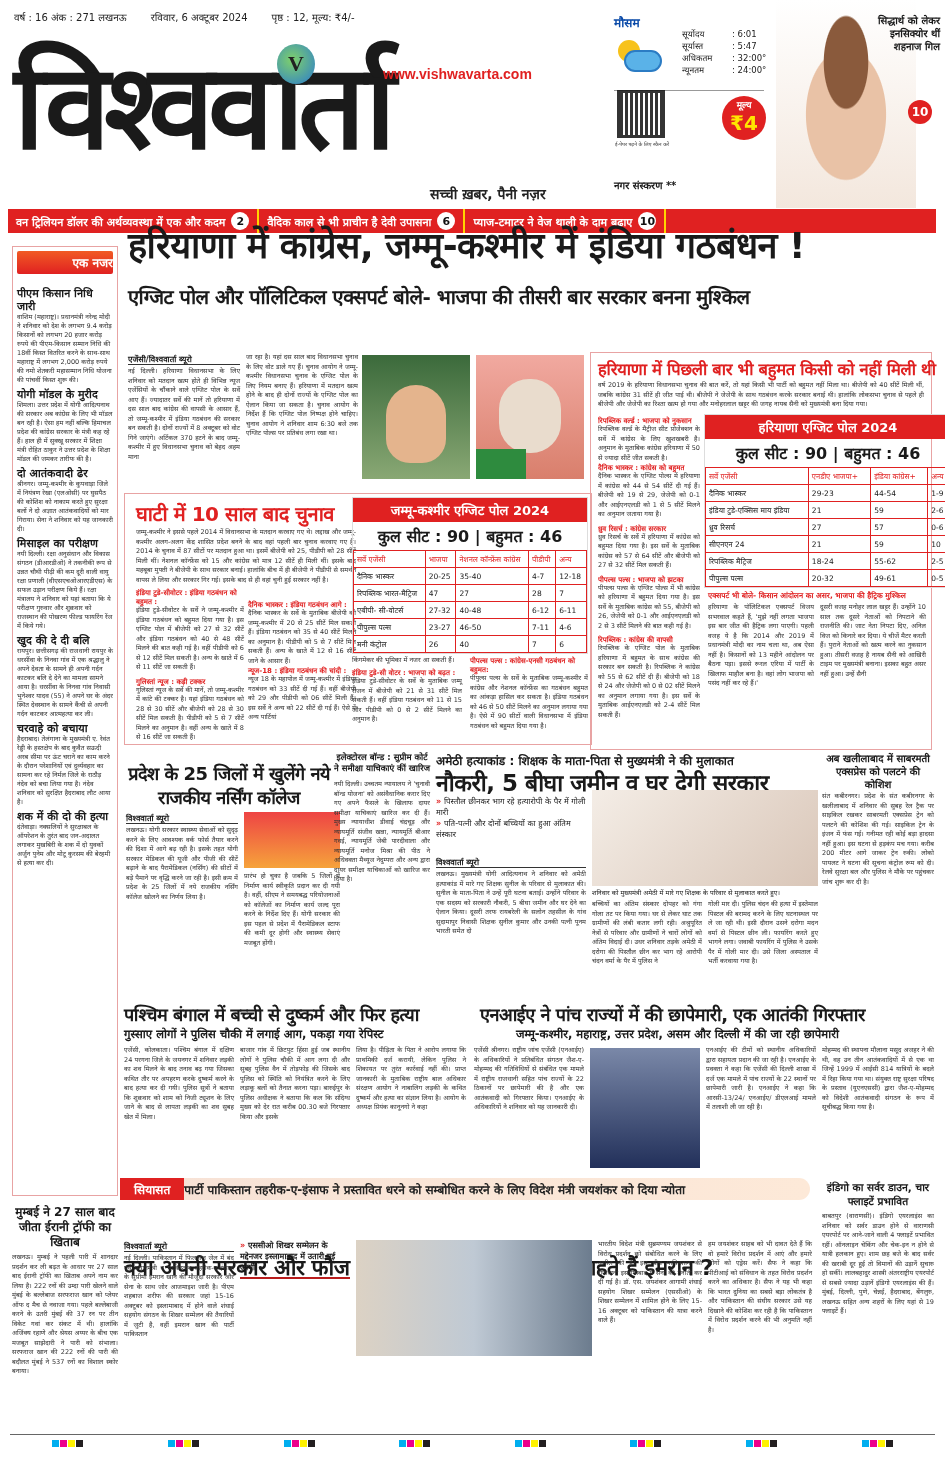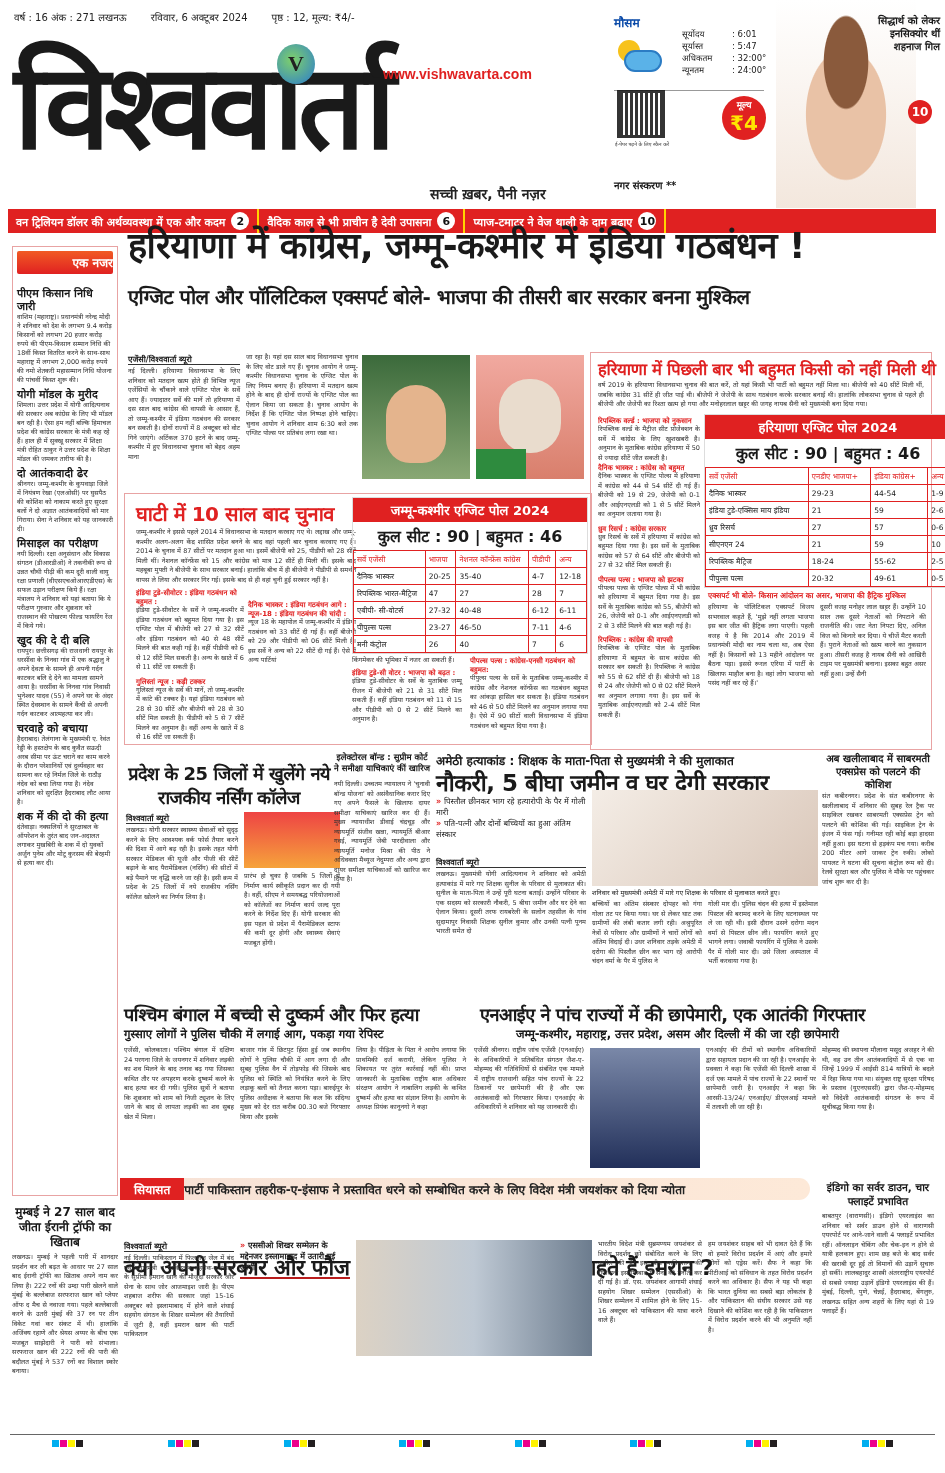--- a/index.html
+++ b/index.html
@@ -182,20 +182,21 @@
 <div class="abs h2 red-head" style="top:500px;left:136px;font-size:20px">घाटी में 10 साल बाद चुनाव</div>
 <div class="abs col-text" style="top:528px;left:136px;width:220px">जम्मू-कश्मीर ने इससे पहले 2014 में विधानसभा के मतदान करवाए गए थे। लद्दाख और जम्मू-कश्मीर अलग-अलग केंद्र शासित प्रदेश बनने के बाद वहां पहली बार चुनाव करवाए गए हैं। 2014 के चुनाव में 87 सीटों पर मतदान हुआ था। इसमें बीजेपी को 25, पीडीपी को 28 सीटें मिली थीं। नेशनल कॉन्फ्रेंस को 15 और कांग्रेस को मात्र 12 सीटें ही मिली थीं। इसके बाद महबूबा मुफ्ती ने बीजेपी के साथ सरकार बनाई। हालांकि बीच में ही बीजेपी ने पीडीपी से समर्थन वापस ले लिया और सरकार गिर गई। इसके बाद से ही वहां चुनी हुई सरकार नहीं है।</div>
 <div class="abs" style="top:588px;left:136px;width:108px">
   <div class="sub-red">इंडिया टुडे-सीवोटर : इंडिया गठबंधन को बहुमत :</div>
     <div class="col-text">इंडिया टुडे-सीवोटर के सर्वे ने जम्मू-कश्मीर में इंडिया गठबंधन को बहुमत दिया गया है। इस एग्जिट पोल में बीजेपी को 27 से 32 सीटें और इंडिया गठबंधन को 40 से 48 सीटें मिलने की बात कही गई है। वहीं पीडीपी को 6 से 12 सीटें मिल सकती है। अन्य के खाते में 6 से 11 सीटें जा सकती हैं।</div>
   <div class="sub-red" style="margin-top:4px">गुलिस्तां न्यूज : कड़ी टक्कर</div>
     <div class="col-text">गुलिस्तां न्यूज के सर्वे की मानें, तो जम्मू-कश्मीर में कांटे की टक्कर है। यहां इंडिया गठबंधन को 28 से 30 सीटें और बीजेपी को 28 से 30 सीटें मिल सकती है। पीडीपी को 5 से 7 सीटें मिलने का अनुमान है। वहीं अन्य के खाते में 8 से 16 सीटें जा सकती हैं।</div>
 </div>
 <div class="abs" style="top:600px;left:248px;width:108px">
   <div class="sub-red">दैनिक भास्कर : इंडिया गठबंधन आगे :</div>
+    <div class="col-text">दैनिक भास्कर के सर्वे के मुताबिक बीजेपी को जम्मू-कश्मीर में 20 से 25 सीटें मिल सकती हैं। इंडिया गठबंधन को 35 से 40 सीटें मिलने का अनुमान है। पीडीपी को 5 से 7 सीटें मिल सकती हैं। अन्य के खाते में 12 से 16 सीटें जाने के आसार हैं।</div>
   <div class="sub-red" style="">न्यूज-18 : इंडिया गठबंधन की चांदी :</div>
     <div class="col-text">न्यूज 18 के महापोल में जम्मू-कश्मीर में इंडिया गठबंधन को 33 सीटें दी गई हैं। वहीं बीजेपी को 29 और पीडीपी को 06 सीटें मिली हैं। इस सर्वे ने अन्य को 22 सीटें दी गई हैं। ऐसे में अन्य पार्टियां</div>
 </div>
 <div class="abs table-box" style="top:497px;left:352px;width:236px">
   <div class="table-title">जम्मू-कश्मीर एग्जिट पोल 2024</div>
   <div class="table-sub">कुल सीट : 90 | बहुमत : 46</div>
   <table class="poll">
     <thead>
         <tr>
       <th>सर्वे एजेंसी</th>

